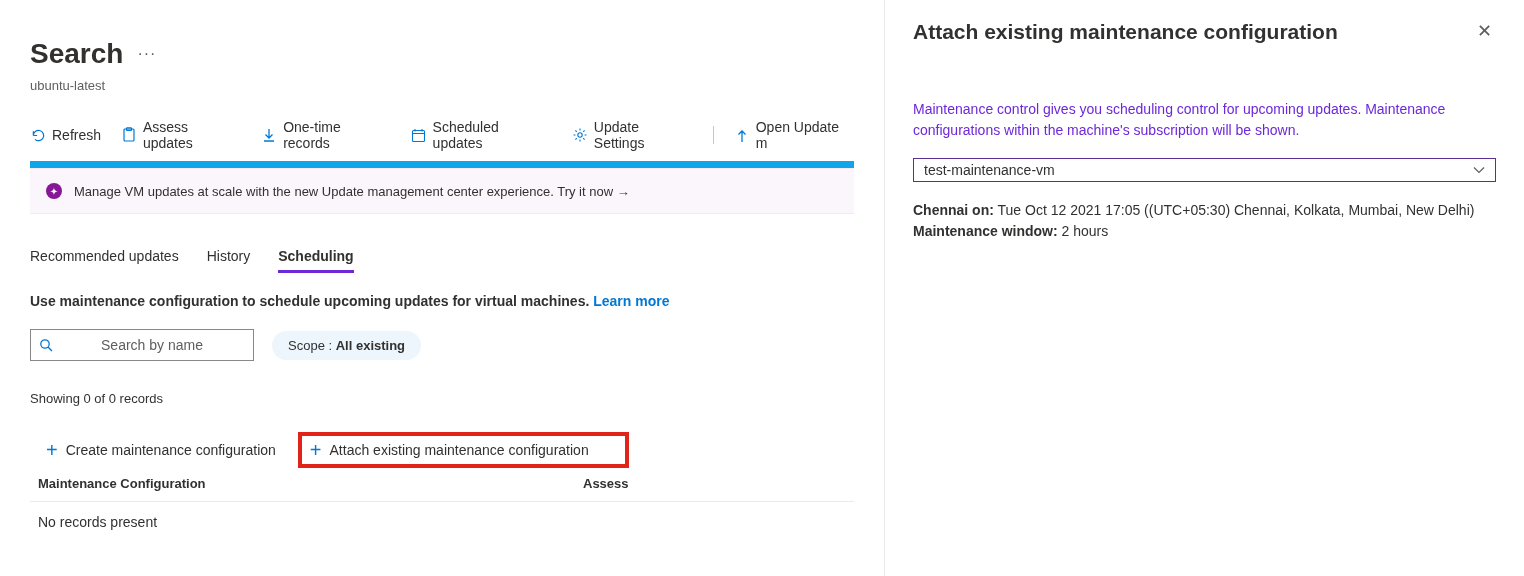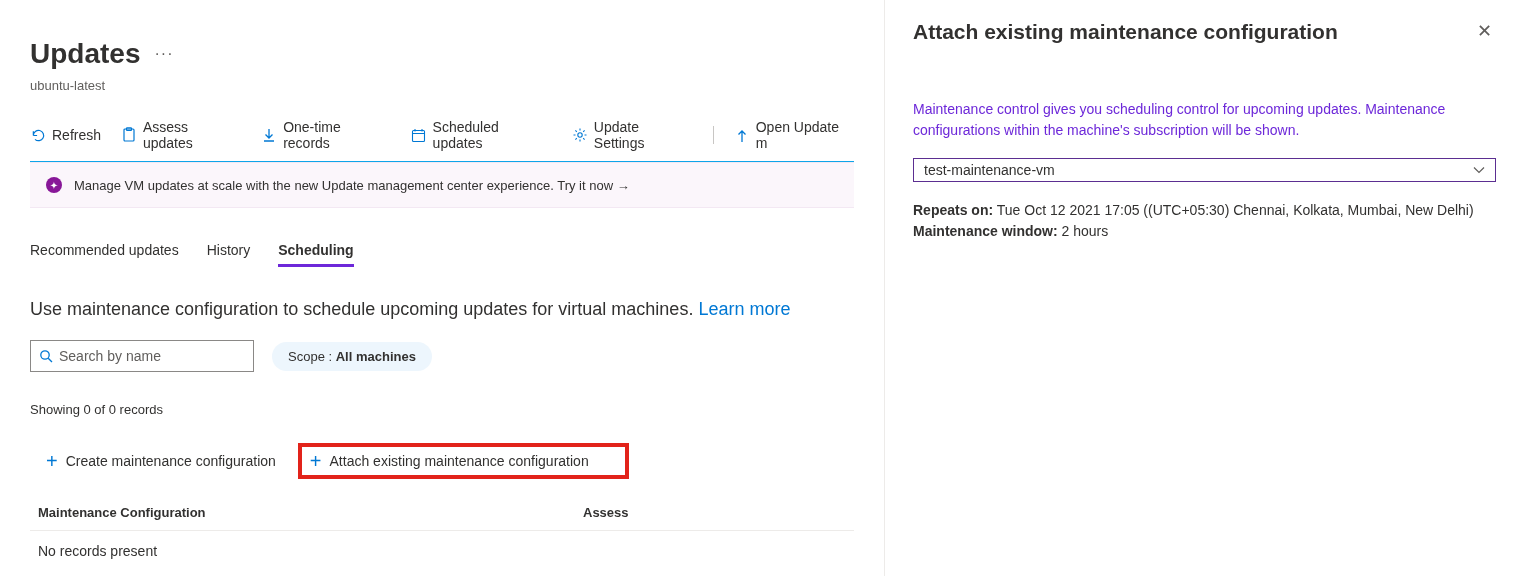--- a/index.html
+++ b/index.html
@@ -36,21 +36,21 @@
       font-size: 13px;
       color: #605e5c;
       margin-top: 8px;
       margin-bottom: 18px;
     }
     .toolbar {
       display: flex;
       align-items: center;
       gap: 20px;
       padding: 8px 0 10px 0;
-      border-bottom: 1px solid #0ea5e9;
+      border-bottom: 7px solid #0ea5e9;
       font-size: 14px;
       color: #323130;
     }
     .toolbar-item {
       display: flex;
       align-items: center;
       gap: 6px;
       cursor: pointer;
     }
     .toolbar-item .ic {
@@ -101,23 +101,24 @@
     .tab {
       padding-bottom: 6px;
       cursor: pointer;
       color: #323130;
     }
     .tab.active {
       font-weight: 600;
       border-bottom: 3px solid #6d28d9;
     }
     .desc {
-      margin-top: 32px;
-      font-size: 18px;
-      color: #323130;
+      margin-top: 20px;
+      font-size: 14px;
+      color: #323130;
+      font-weight: bold;
     }
     .desc a { color: #0078d4; text-decoration: none; }
     .filter-row {
       display: flex;
       align-items: center;
       gap: 18px;
       margin-top: 20px;
     }
     .search-box {
       display: flex;
@@ -130,20 +131,21 @@
     }
     .search-box .sic {
       color: #0078d4;
     }
     .search-box input {
       border: none;
       outline: none;
       font-size: 14px;
       flex: 1;
       color: #737373;
+      text-align: center;
     }
     .search-box input::placeholder { color: #605e5c; }
     .scope-pill {
       background: #edf6fd;
       border-radius: 16px;
       padding: 7px 16px;
       font-size: 13px;
       cursor: pointer;
     }
     .scope-pill .bold { font-weight: 600; }
@@ -172,21 +174,20 @@
       font-size: 20px;
       line-height: 14px;
       font-weight: 300;
     }
     .action-btn.highlight {
       border: 4px solid #e2231a;
       padding: 6px 36px 6px 8px;
     }
     .table-header {
       display: flex;
-      margin-top: 18px;
       padding: 8px 8px 10px 8px;
       border-bottom: 1px solid #edebe9;
       font-size: 13px;
       font-weight: 600;
     }
     .th-conf { flex: 0 0 545px; }
     .th-scope { flex: 1; }
     .no-records {
       padding: 12px 8px;
       font-size: 14px;
@@ -248,21 +249,21 @@
       line-height: 1.5;
     }
     .details .label { font-weight: 600; }
     svg { display: block; }
   </style>
 </head>
 <body>
 
 <div class="main-area">
   <div class="page-title-row">
-    <div class="page-title">Updates</div>
+    <div class="page-title">Search</div>
     <div class="more-dots">···</div>
   </div>
   <div class="subtitle">ubuntu-latest</div>
 
   <div class="toolbar">
     <div class="toolbar-item">
       <span class="ic">
         <svg width="15" height="15" viewBox="0 0 16 16" fill="none" stroke="#0078d4" stroke-width="1.3">
             <path d="M2.5 8a5.5 5.5 0 1 1 1.8 4.1M2.5 8V3.5M2.5 8h4"></path>
           </svg>
@@ -334,21 +335,21 @@
     <div class="search-box">
       <span class="sic">
         <svg width="14" height="14" viewBox="0 0 14 14" fill="none" stroke="#0078d4" stroke-width="1.3">
             <circle cx="6" cy="6" r="4.2"></circle>
             <path d="M9.2 9.2L13 13"></path>
           </svg>
       </span>
       <input type="text" placeholder="Search by name" style="">
     </div>
     <div class="scope-pill">
-      <span>Scope : </span><span class="bold">All machines</span>
+      <span>Scope : </span><span class="bold">All existing</span>
     </div>
   </div>
 
   <div class="showing">Showing 0 of 0 records</div>
 
   <div class="action-row">
     <div class="action-btn">
       <span class="plus">+</span>
       <span>Create maintenance configuration</span>
     </div>
@@ -373,16 +374,16 @@
   <div class="panel-desc">Maintenance control gives you scheduling control for upcoming updates. Maintenance configurations within the machine's subscription will be shown.</div>
   <div class="dropdown">
     <span>test-maintenance-vm</span>
     <span class="chev">
       <svg width="12" height="8" viewBox="0 0 12 8" fill="none" stroke="#605e5c" stroke-width="1.2">
           <path d="M1 1.5L6 6.5L11 1.5"></path>
         </svg>
     </span>
   </div>
   <div class="details">
-    <div><span class="label">Repeats on:</span><span> Tue Oct 12 2021 17:05 ((UTC+05:30) Chennai, Kolkata, Mumbai, New Delhi)</span></div>
+    <div><span class="label">Chennai on:</span><span> Tue Oct 12 2021 17:05 ((UTC+05:30) Chennai, Kolkata, Mumbai, New Delhi)</span></div>
     <div><span class="label">Maintenance window:</span><span> 2 hours</span></div>
   </div>
 </div>
 
 </body></html>

